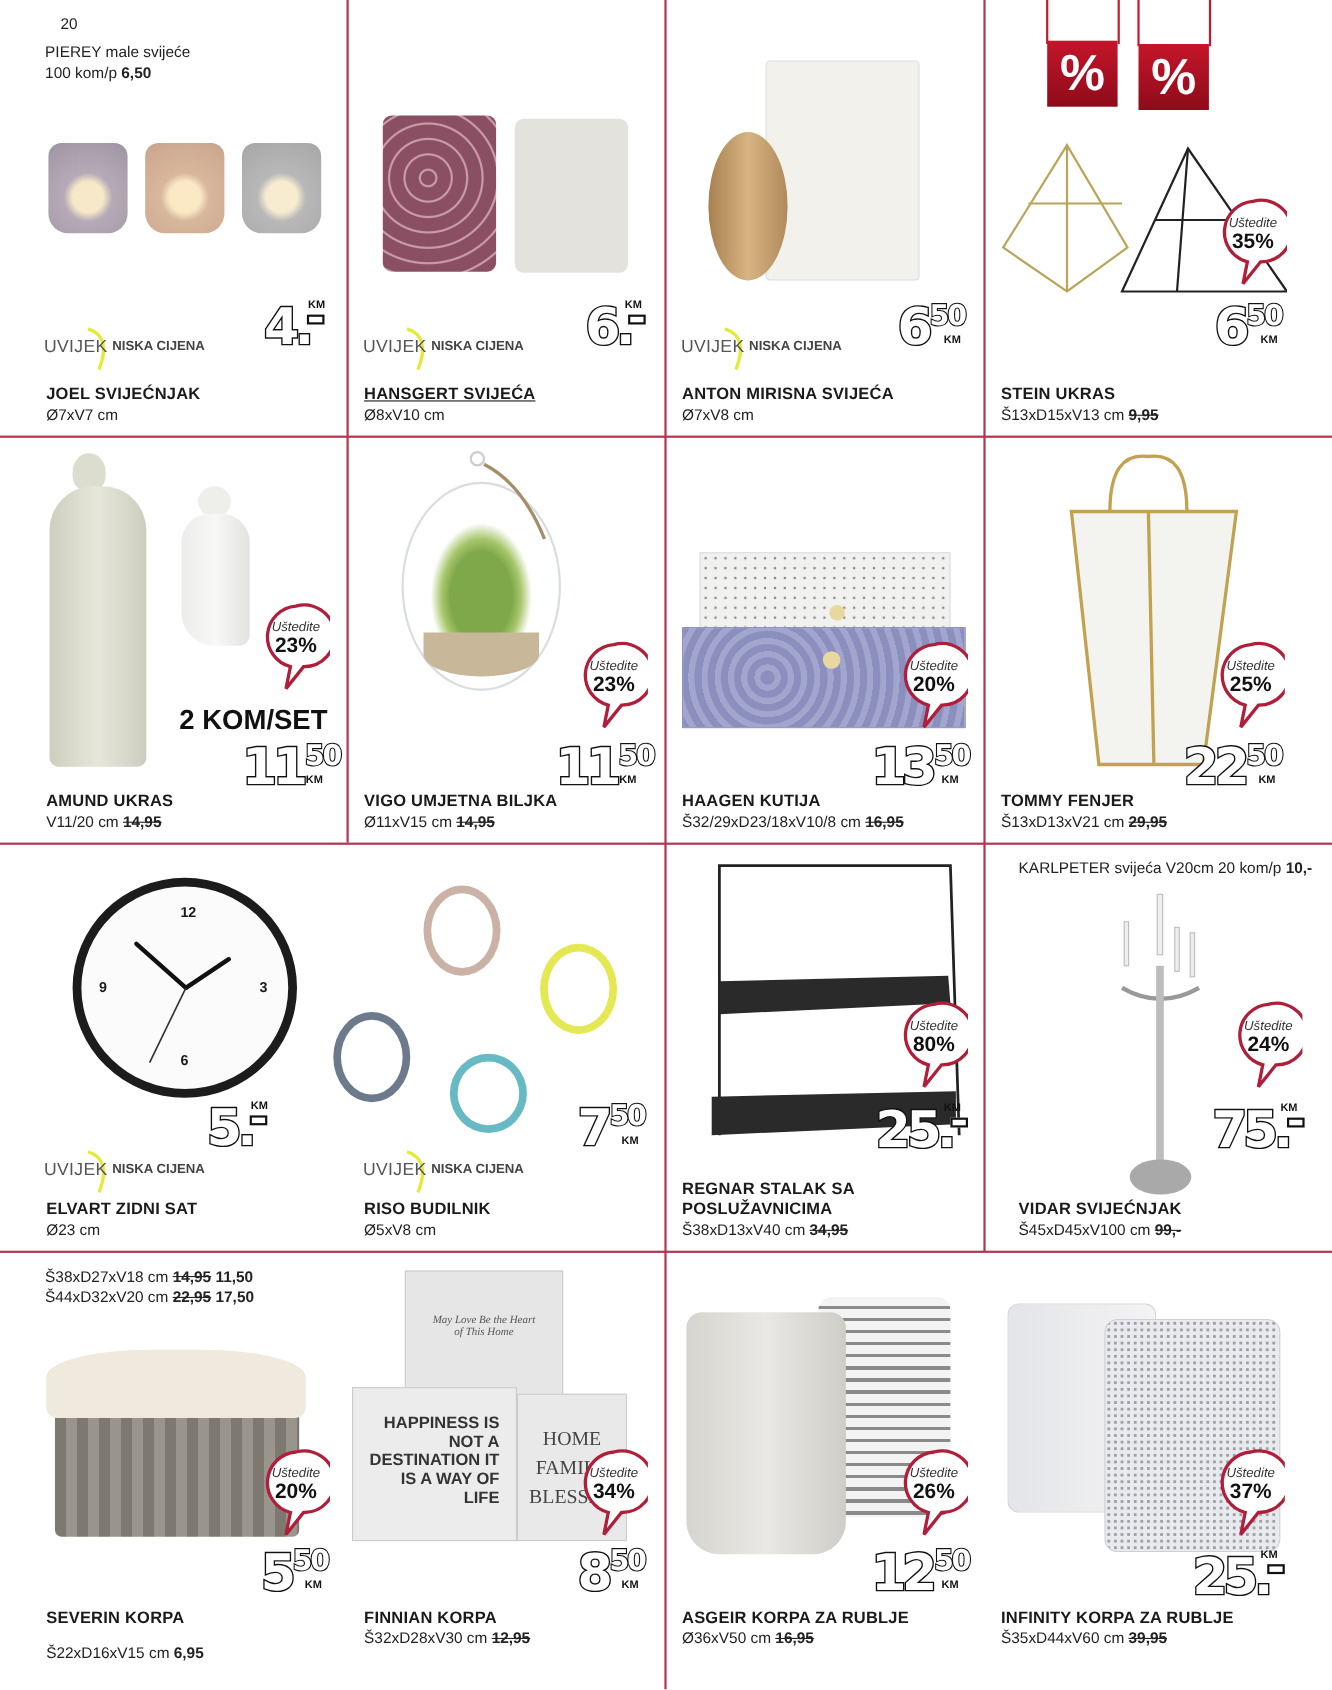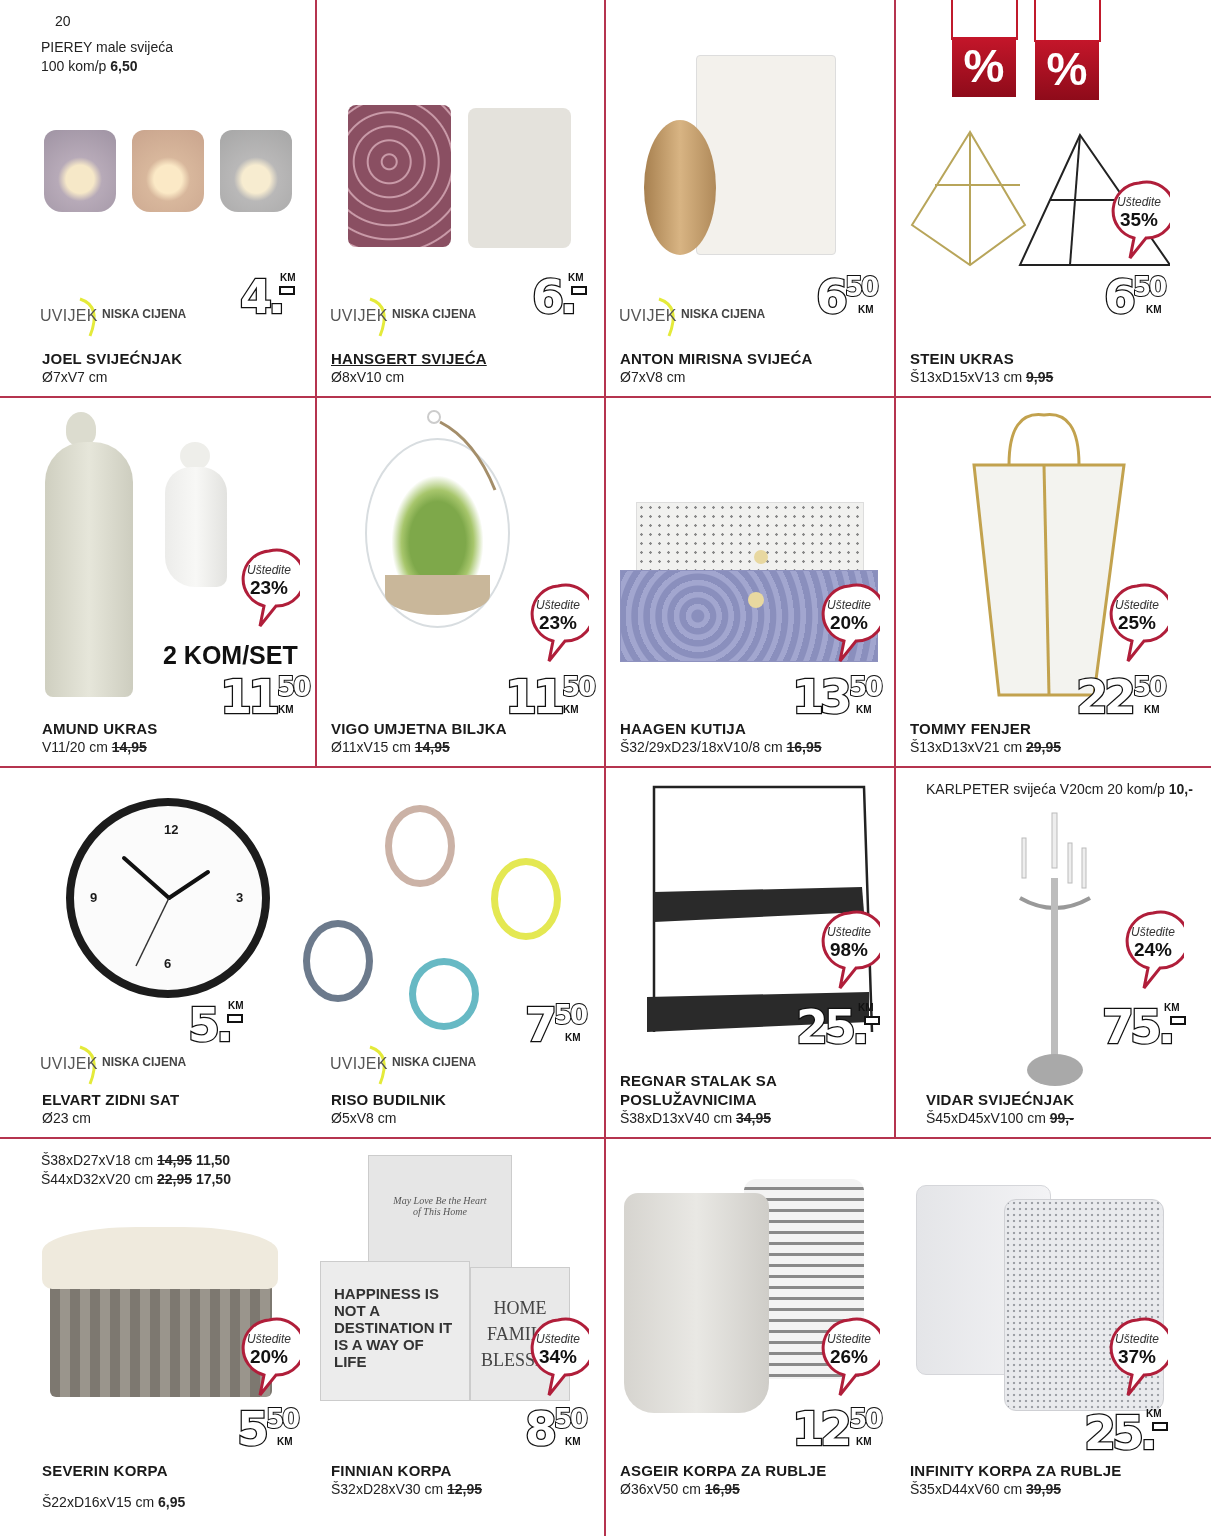--- a/index.html
+++ b/index.html
@@ -67,21 +67,21 @@
   <div class="vline" style="left:604px; top:0; height:1536px;"></div>
   <div class="vline" style="left:894px; top:0; height:1138px;"></div>
   <div class="hline" style="left:0; top:396px; width:1211px;"></div>
   <div class="hline" style="left:0; top:766px; width:1211px;"></div>
   <div class="hline" style="left:0; top:1137px; width:1211px;"></div>
 
   <div class="page-number">20</div>
 
   <div class="cell" style="left:0;top:0;width:315px;height:396px;">
     <div class="top-note" style="left:41px; top:38px;">
-      <div>PIEREY male svijeća</div>
+      <div>PIEREY male svijeće</div>
       <div><span>100 kom/p</span> <b>6,50</b></div>
     </div>
     <div class="img" style="left:44px;top:130px;width:230px;height:85px;">
       <div style="position:absolute;left:0;top:0;width:72px;height:82px;border-radius:12px 12px 18px 18px;background:radial-gradient(circle at 50% 60%, #f6e8c8 0 14px, #b7aab8 22px, #9f93a3 100%);"></div>
       <div style="position:absolute;left:88px;top:0;width:72px;height:82px;border-radius:12px 12px 18px 18px;background:radial-gradient(circle at 50% 60%, #fbe9c6 0 14px, #d8b79c 22px, #c9a48d 100%);"></div>
       <div style="position:absolute;left:176px;top:0;width:72px;height:82px;border-radius:12px 12px 18px 18px;background:radial-gradient(circle at 50% 60%, #f7ecd0 0 14px, #b9b8b8 22px, #a6a6a6 100%);"></div>
     </div>
     <div class="price" style="left:240px;top:274px;">
       <span class="main">4.</span>
       <span class="dash-box"></span>
@@ -327,21 +327,21 @@
         <polyline points="10,250 10,5 220,5 228,250" fill="none" stroke="#222" stroke-width="2.5"></polyline>
         <polygon points="10,110 218,105 220,130 10,140" fill="#2a2a2a"></polygon>
         <polygon points="3,215 225,210 225,240 3,250" fill="#2a2a2a"></polygon>
       </svg>
     </div>
     <div class="badge" style="left:212px;top:142px;">
       <svg width="62" height="80" viewBox="0 0 62 80">
           <path d="M31 3 A28 28 0 1 1 38 58 L22 78 L26 58 A28 28 0 0 1 31 3 Z" fill="#fff" stroke="#b01e3a" stroke-width="3"></path>
         </svg>
       <div class="lbl">Uštedite</div>
-      <div class="pct">98%</div>
+      <div class="pct">80%</div>
     </div>
     <div class="price" style="left:190px;top:236px;">
       <span class="main">25.</span>
       <span class="dash-box"></span>
       <span class="km" style="left:62px;top:-2px;">KM</span>
     </div>
     <div class="name" style="left:14px;top:303px;">
       <div>REGNAR STALAK SA</div>
       <div>POSLUŽAVNICIMA</div>
     </div>
@@ -402,21 +402,21 @@
     </div>
     <div class="name" style="left:42px;top:322px;">SEVERIN KORPA</div>
     <div class="dims" style="left:42px;top:330px;margin-top:24px;"><span>Š22xD16xV15 cm</span> <span class="old" style="text-decoration:none;">6,95</span></div>
   </div>
 
   <div class="cell" style="left:315px;top:1139px;width:289px;height:315px;">
     <div class="img" style="left:5px;top:16px;width:250px;height:250px;">
       <div style="position:absolute;left:48px;top:0;width:144px;height:118px;background:#e6e6e6;border:1px solid #ccc;"></div>
       <div style="position:absolute;left:70px;top:40px;width:100px;font-family:'Liberation Serif',serif;font-style:italic;font-size:10px;color:#555;text-align:center;">May Love Be the Heart of This Home</div>
       <div style="position:absolute;left:0;top:106px;width:150px;height:140px;background:#ececec;border:1px solid #ccc;"></div>
-      <div style="position:absolute;left:14px;top:130px;width:120px;font-size:15px;font-weight:bold;color:#333;text-align:left;line-height:17px;">HAPPINESS IS NOT A DESTINATION IT IS A WAY OF LIFE</div>
+      <div style="position:absolute;left:14px;top:130px;width:120px;font-size:15px;font-weight:bold;color:#333;text-align:right;line-height:17px;">HAPPINESS IS NOT A DESTINATION IT IS A WAY OF LIFE</div>
       <div style="position:absolute;left:150px;top:112px;width:100px;height:134px;background:#e9e9e9;border:1px solid #ccc;"></div>
       <div style="position:absolute;left:160px;top:140px;width:80px;font-family:'Liberation Serif',serif;font-size:18px;color:#444;text-align:center;line-height:26px;">HOME FAMILY BLESSED</div>
     </div>
     <div class="badge" style="left:212px;top:178px;">
       <svg width="62" height="80" viewBox="0 0 62 80">
           <path d="M31 3 A28 28 0 1 1 38 58 L22 78 L26 58 A28 28 0 0 1 31 3 Z" fill="#fff" stroke="#b01e3a" stroke-width="3"></path>
         </svg>
       <div class="lbl">Uštedite</div>
       <div class="pct">34%</div>
     </div>

